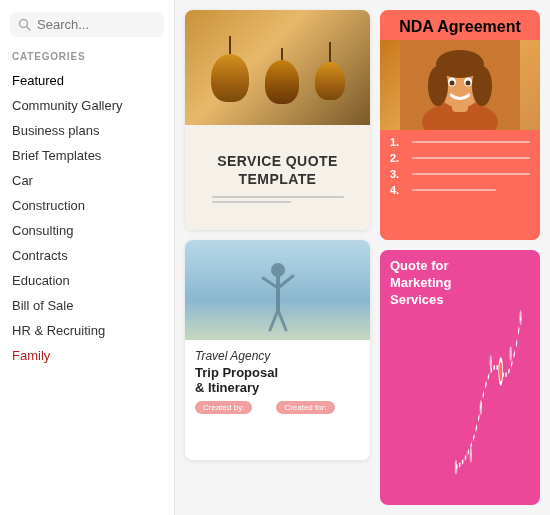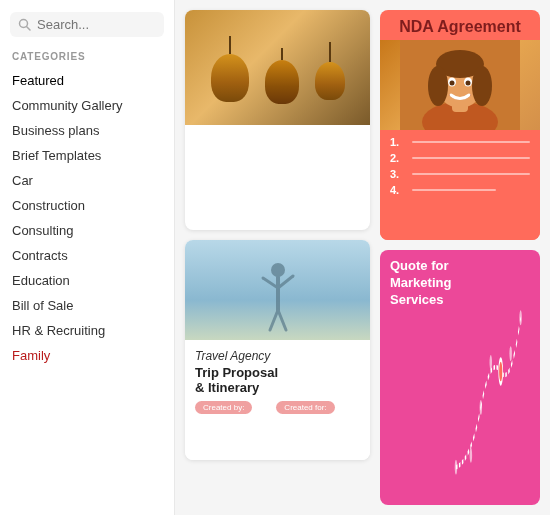--- a/index.html
+++ b/index.html
@@ -223,21 +223,21 @@
       height: 230px;
       display: flex;
       flex-direction: column;
     }
     .nda-header {
       padding: 8px 10px 4px 10px;
     }
     .nda-title {
       font-size: 16px;
       font-weight: 800;
-      color: #7f1d1d;
+      color: #000000;
       text-align: center;
     }
     .nda-photo {
       width: 100%;
       height: 90px;
       background: linear-gradient(135deg, #c8781a 0%, #e8a850 50%, #d4904a 100%);
       display: flex;
       align-items: center;
       justify-content: center;
       overflow: hidden;
@@ -349,20 +349,27 @@
           <div class="lamp" style="margin-top:12px;">
             <div class="lamp-cord" style="height:12px;"></div>
             <div class="lamp-shade" style="width:34px;height:44px; background: linear-gradient(180deg, #c88010 0%, #8a5008 60%, #6a3808 100%);"></div>
           </div>
           <div class="lamp" style="margin-top:6px;">
             <div class="lamp-cord" style="height:20px;"></div>
             <div class="lamp-shade" style="width:30px;height:38px;"></div>
           </div>
         </div>
       </div>
+      <div class="service-quote-body">
+        <div class="service-quote-title">SERVICE QUOTE<br>TEMPLATE</div>
+        <div class="divider-lines">
+          <div class="divider-line"></div>
+          <div class="divider-line short"></div>
+        </div>
+      </div>
     </div>
 
     <div class="card travel-card">
       <div class="travel-img">
 
         <svg class="figure-svg" width="40" height="75" viewBox="0 0 40 75">
 
           <circle cx="20" cy="10" r="7" fill="#5a7a8a"></circle>
           <line x1="20" y1="17" x2="20" y2="50" stroke="#5a7a8a" stroke-width="4" stroke-linecap="round"></line>
           <line x1="20" y1="28" x2="5" y2="18" stroke="#5a7a8a" stroke-width="3" stroke-linecap="round"></line>

